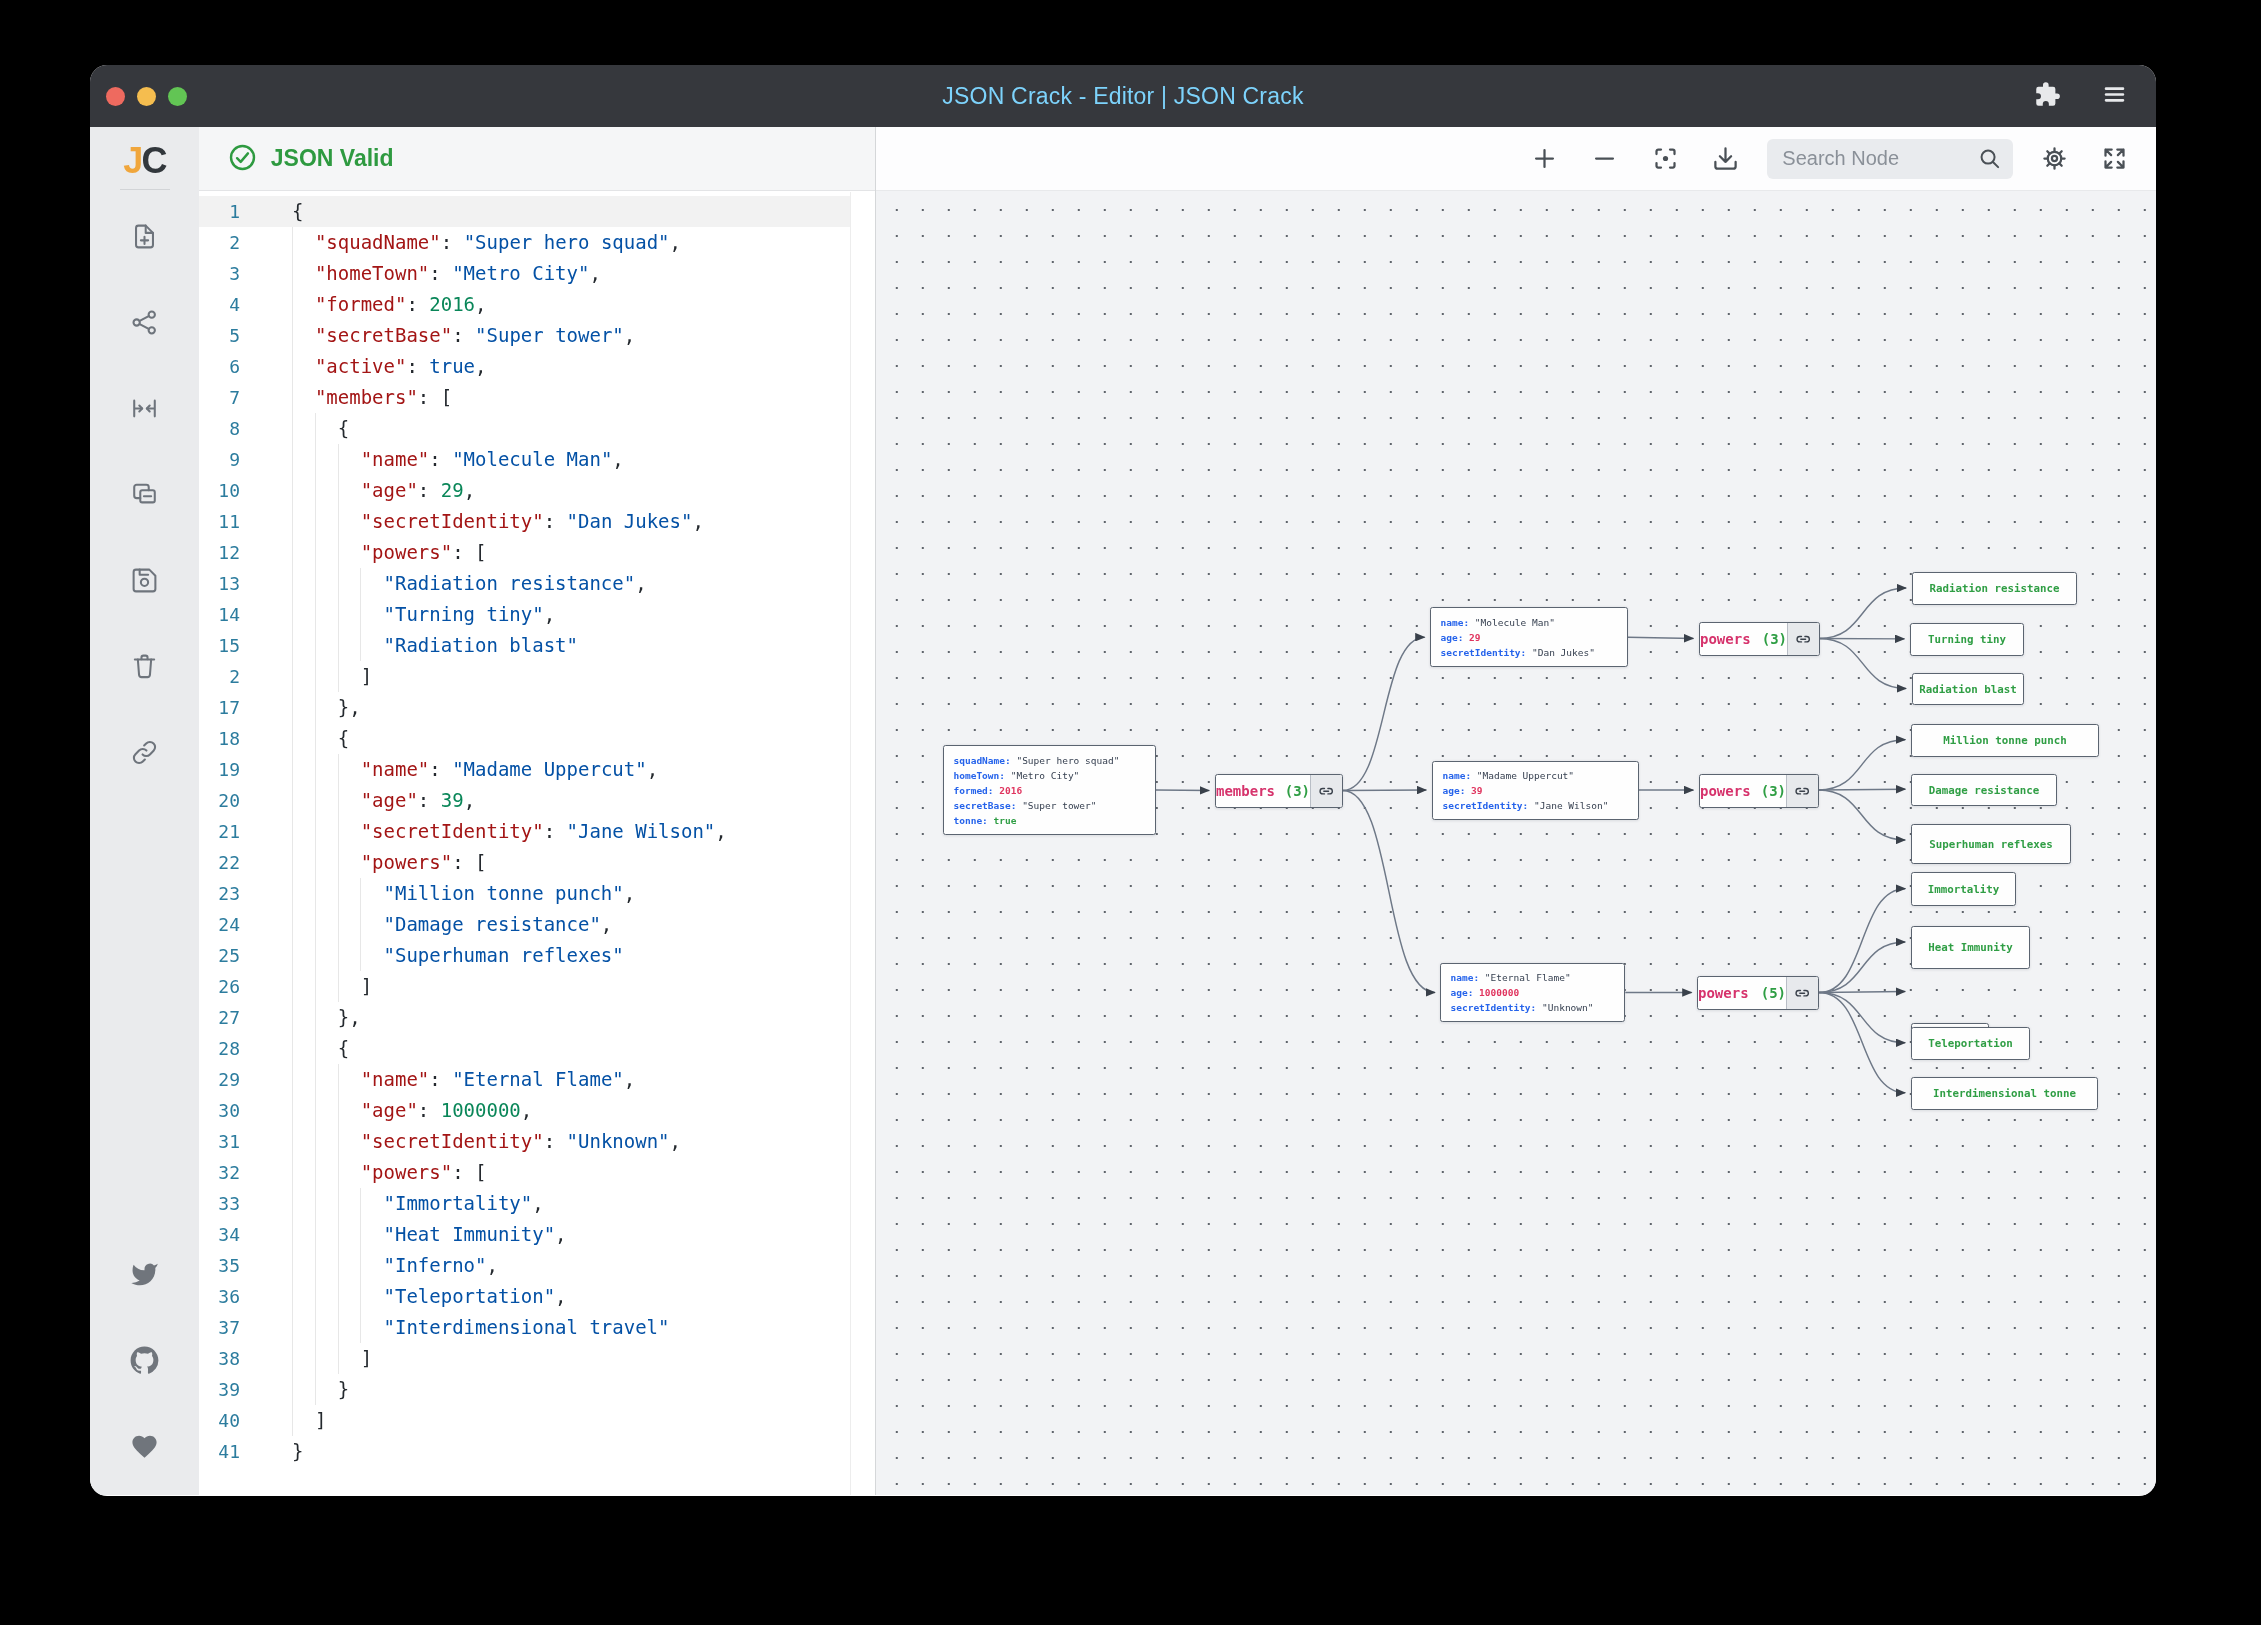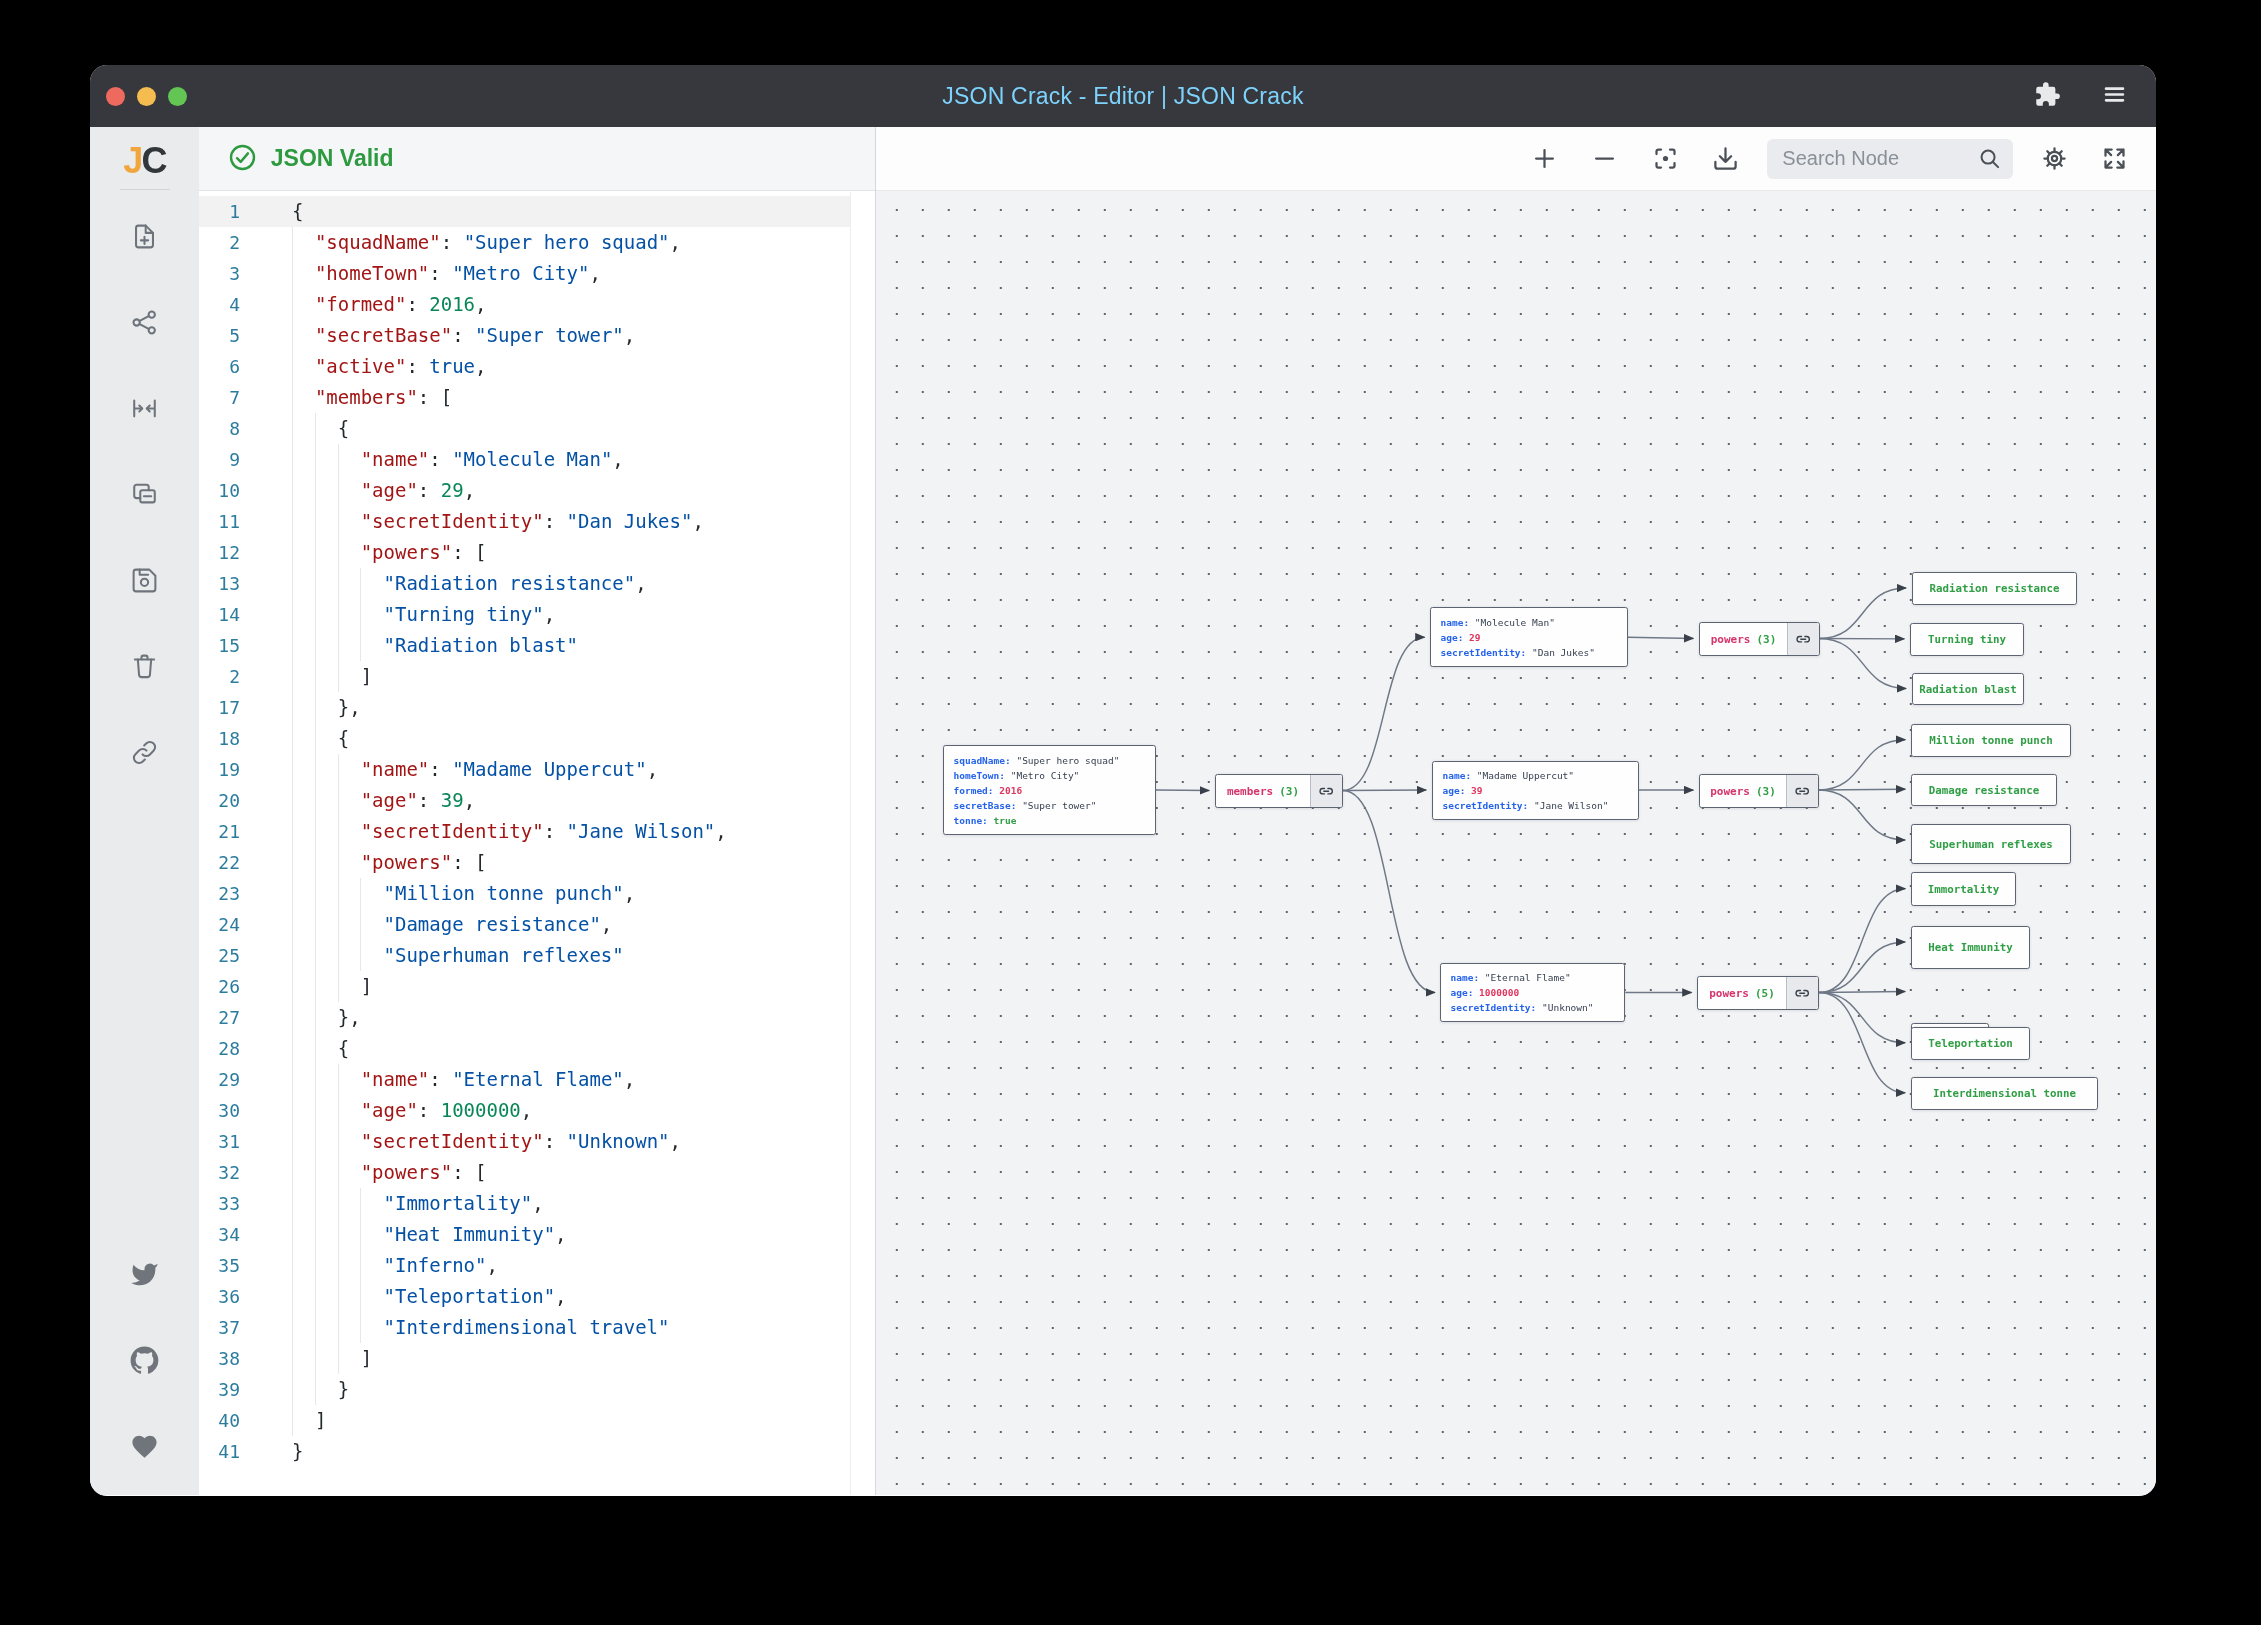--- a/index.html
+++ b/index.html
@@ -83,22 +83,22 @@
   .edges { position:absolute; inset:0; width:100%; height:100%; }
 
   .gnode { position:absolute; background:#fefefe; border:1.3px solid #5b6470; border-radius:2.6px;
            font-family:"DejaVu Sans Mono", monospace; box-shadow:0 0.9px 2.6px rgba(40,50,70,.12);
            cursor:pointer; }
   .gnode.object { padding:5.2px 9.5px; display:flex; flex-direction:column; justify-content:center; }
   .grow { line-height:15px; font-size:9.5px; white-space:pre; }
   .gk { color:#2563eb; font-weight:bold; }
   .gv.s { color:#374151; } .gv.n { color:#e0355f; font-weight:bold; } .gv.b { color:#2f9e44; font-weight:bold; }
   .gnode.array { display:flex; align-items:stretch; padding:0; }
-  .al { flex:1; display:flex; align-items:center; justify-content:center; gap:6px;
-        font-size:11px; font-weight:bold; white-space:pre; }
+  .al { flex:1; display:flex; align-items:center; justify-content:space-between; gap:6px;
+        font-size:14px; font-weight:bold; white-space:pre; }
   .alk { color:#d6336c; } .alc { color:#2f9e44; }
   .alink { flex:0 0 32px; background:#e7e9ec; border-left:0.9px solid #b9bec6;
            display:flex; align-items:center; justify-content:center; border-radius:0 1.7px 1.7px 0; cursor:pointer; }
   .alink svg { width:16.4px; height:16.4px; stroke:#3a414b; stroke-width:2; fill:none; stroke-linecap:round; }
   .gnode.leaf { display:flex; align-items:center; justify-content:center; }
   .lv { color:#2f9e44; font-size:10.8px; font-weight:bold; white-space:pre; }
 </style>
 </head>
 <body>
 
@@ -420,21 +420,21 @@
           </div>
           <div class="gnode leaf" style="left: 1036px; top: 381px; width: 165px; height: 33px;">
             <span class="lv">Radiation resistance</span>
           </div>
           <div class="gnode leaf" style="left: 1034px; top: 432px; width: 114px; height: 33px;">
             <span class="lv">Turning tiny</span>
           </div>
           <div class="gnode leaf" style="left: 1036px; top: 482px; width: 112px; height: 32px;">
             <span class="lv">Radiation blast</span>
           </div>
-          <div class="gnode leaf" style="left: 1035px; top: 533px; width: 160px; height: 33px;">
+          <div class="gnode leaf" style="left: 1035px; top: 533px; width: 188px; height: 33px;">
             <span class="lv">Million tonne punch</span>
           </div>
           <div class="gnode leaf" style="left: 1035px; top: 583px; width: 146px; height: 32px;">
             <span class="lv">Damage resistance</span>
           </div>
           <div class="gnode leaf" style="left: 1035px; top: 633px; width: 160px; height: 40px;">
             <span class="lv">Superhuman reflexes</span>
           </div>
           <div class="gnode leaf" style="left: 1035px; top: 681px; width: 105px; height: 34px;">
             <span class="lv">Immortality</span>

